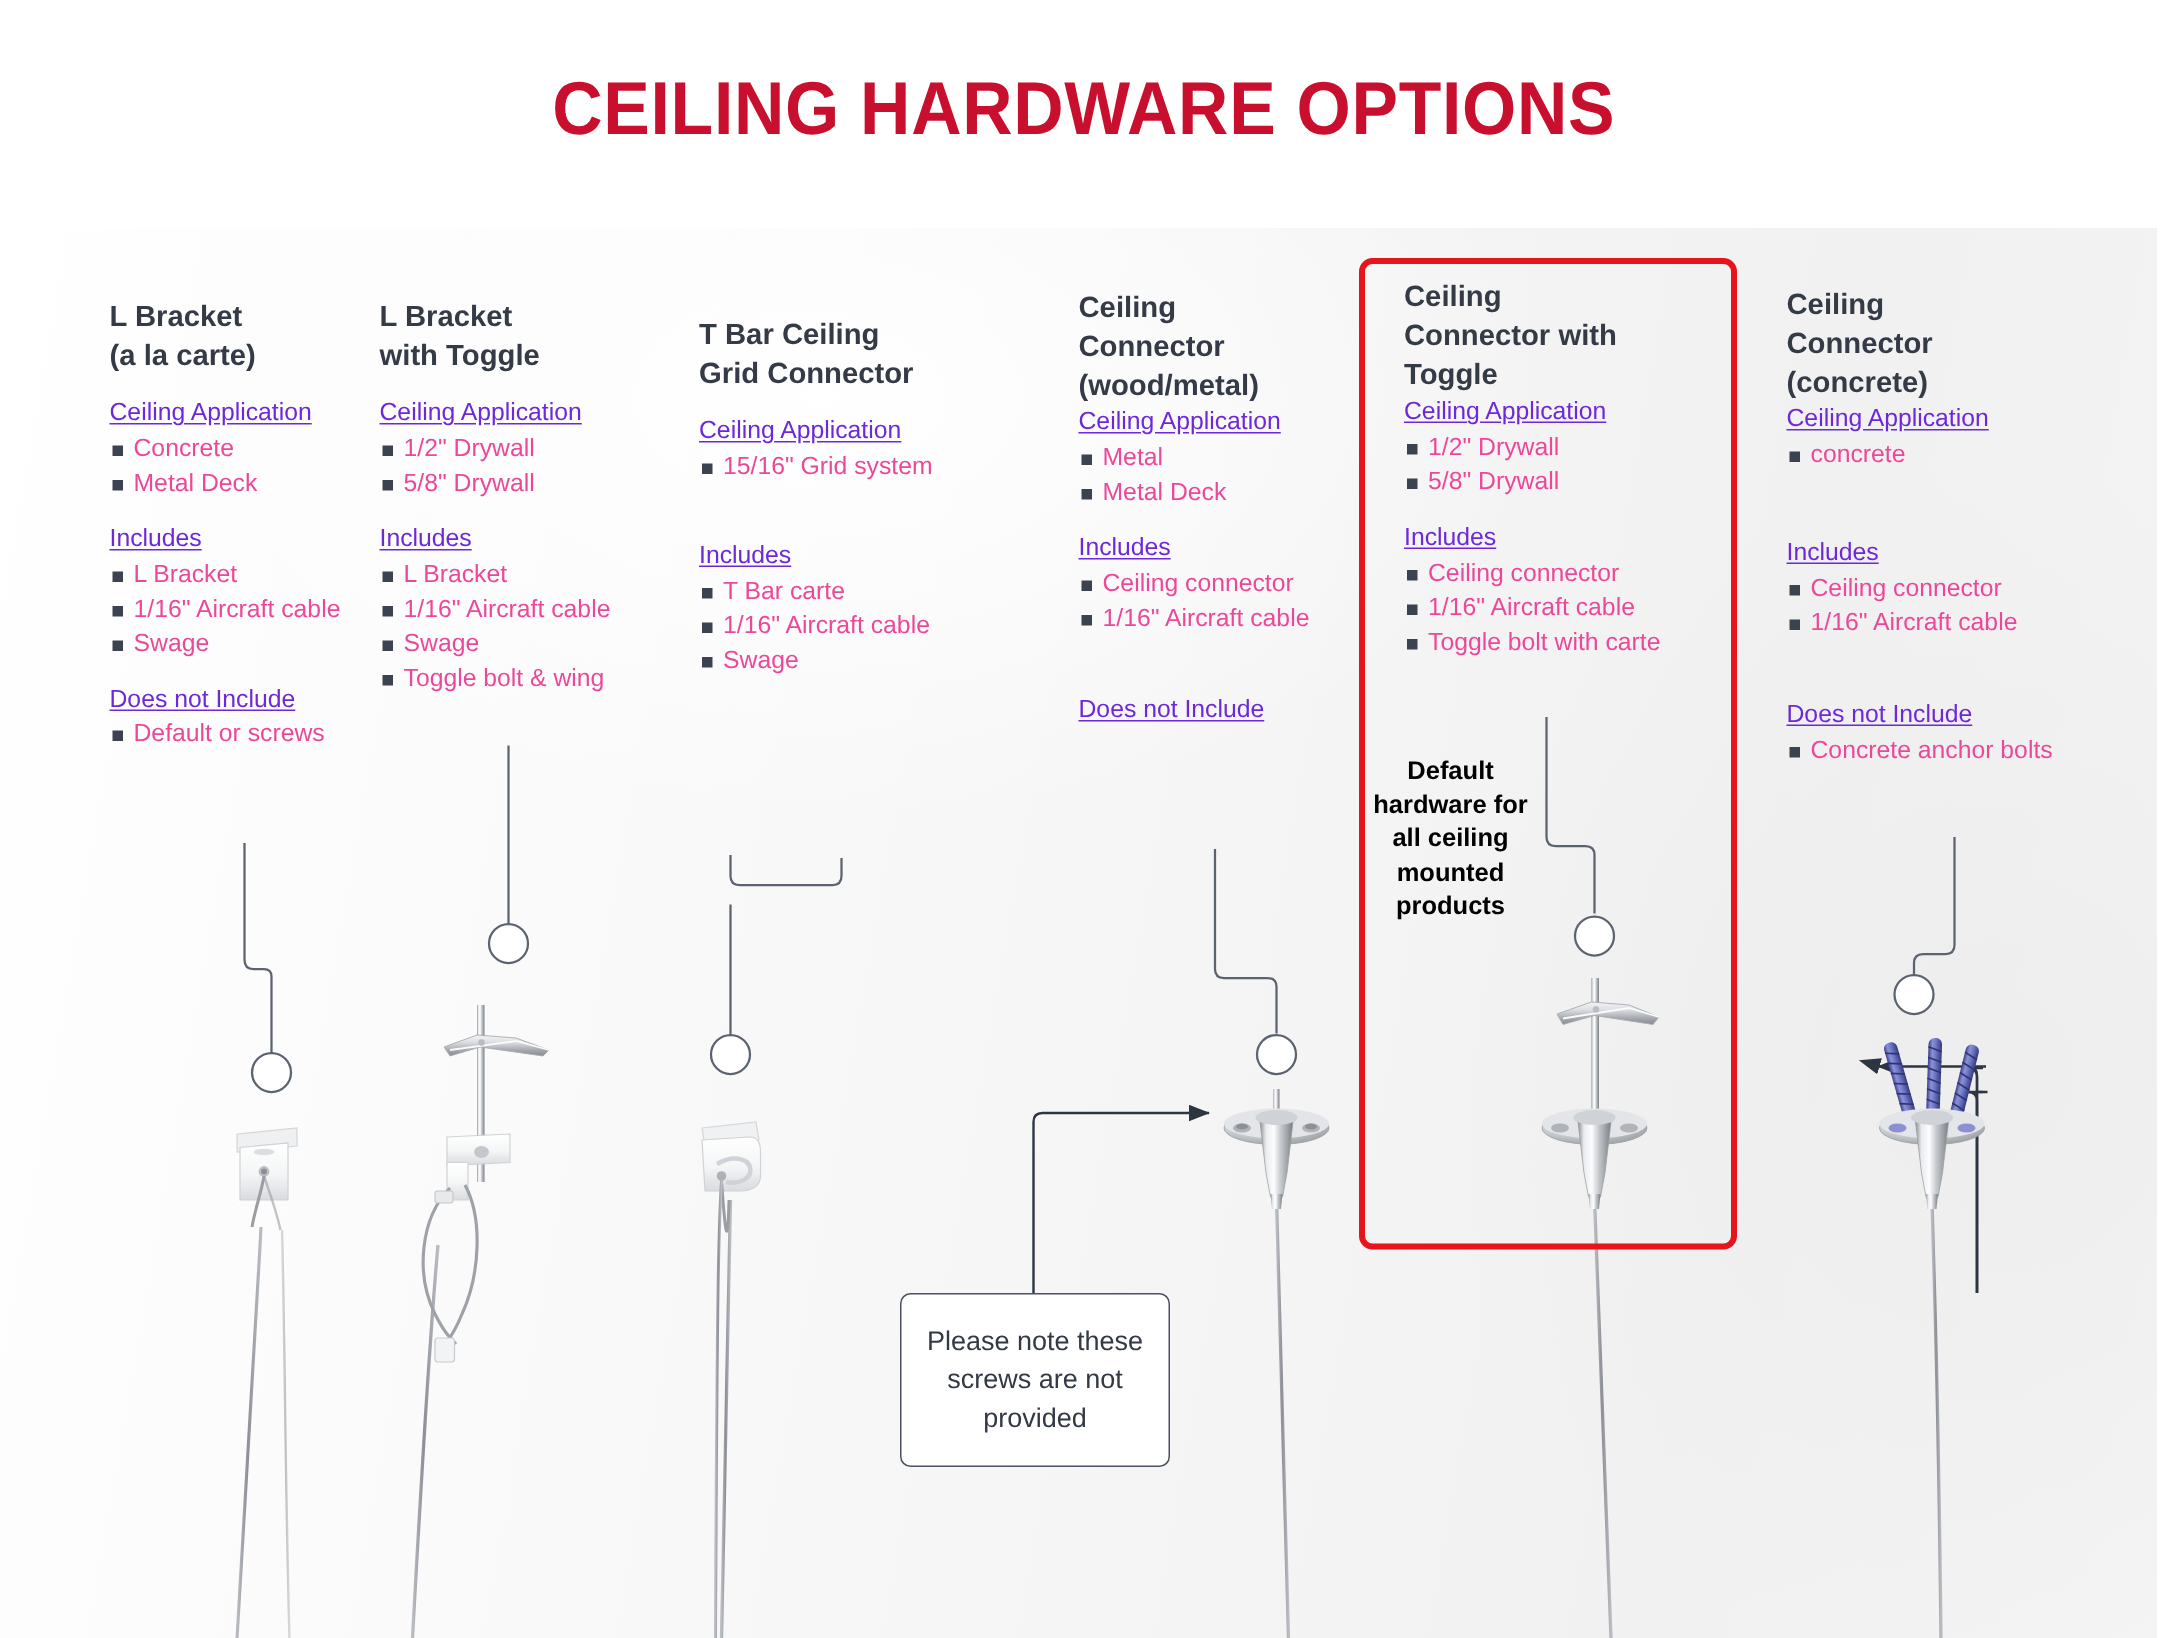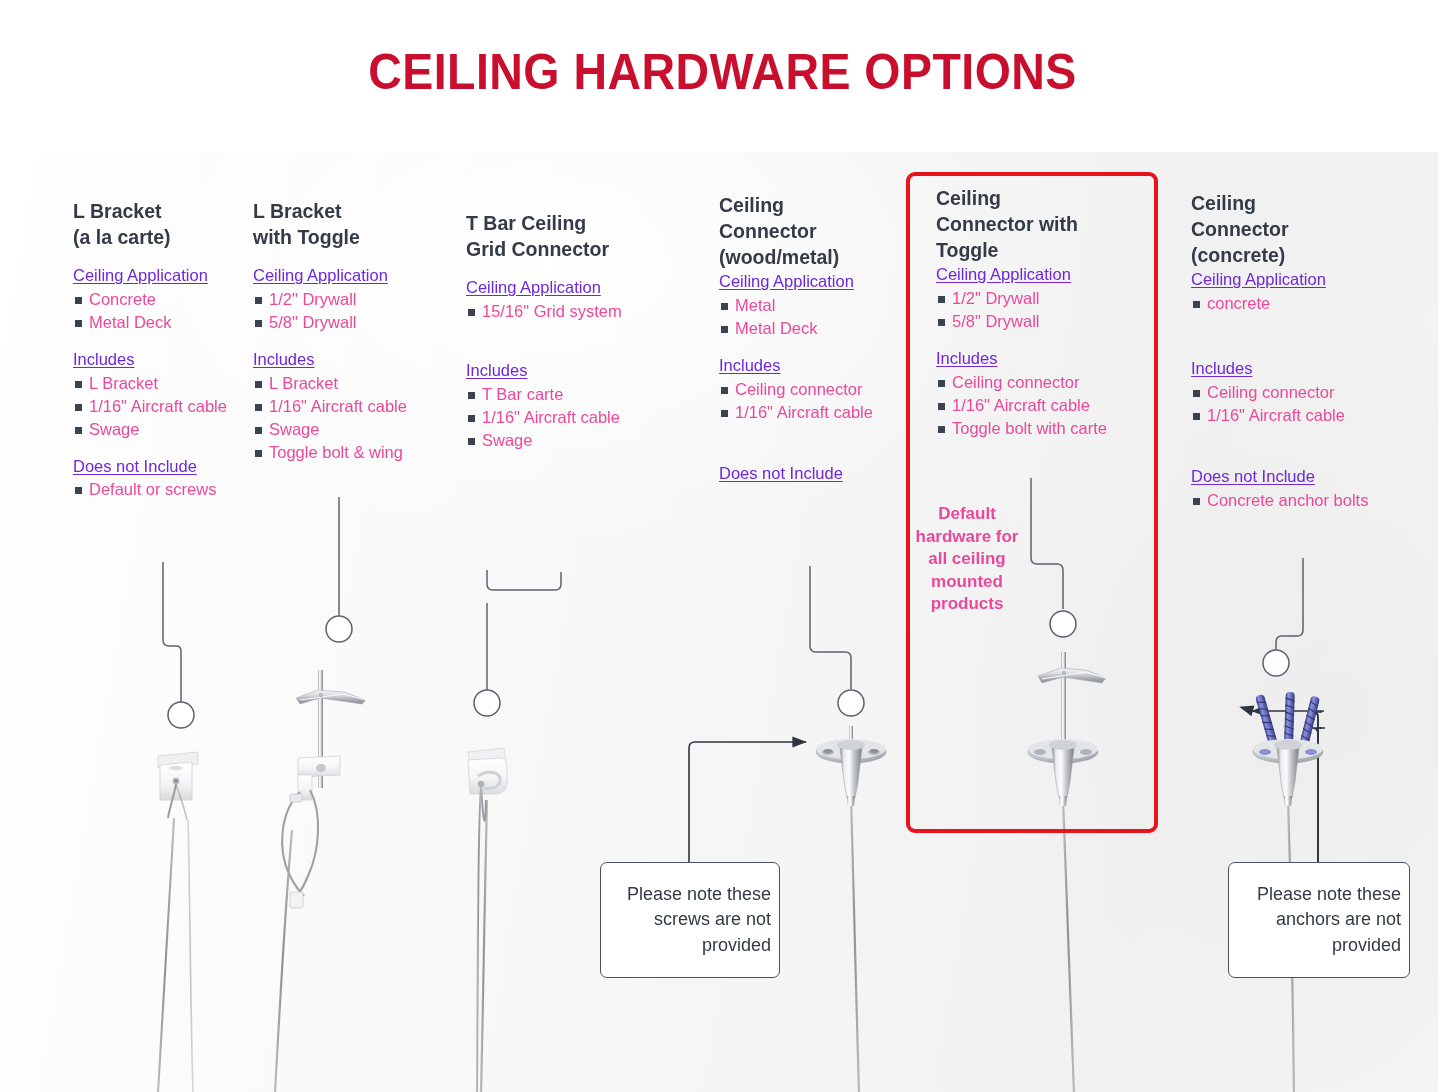--- a/index.html
+++ b/index.html
@@ -114,37 +114,37 @@
     border-radius: 9px;
     box-sizing: border-box;
     pointer-events: none;
   }
   #default-note {
     position: absolute;
     left: 915px;
     top: 503px;
     width: 104px;
     text-align: center;
-    color: #ec4899;
+    color: #000000;
     font-size: 17px;
     font-weight: 700;
     line-height: 1.33;
   }
 
   
   .callout {
     position: absolute;
     background: #ffffff;
     border: 1.4px solid #4a5160;
     border-radius: 7px;
     box-sizing: border-box;
     display: flex;
     align-items: center;
     justify-content: center;
-    text-align: right;
+    text-align: center;
     font-size: 18px;
     line-height: 1.42;
     color: #333a45;
     padding: 22px 8px;
   }
 
   
   #art {
     position: absolute;
     left: 0;
@@ -499,15 +499,14 @@
     <div class="sec" style="margin-top:40px;">
       <div class="sec-head">Does not Include</div>
       <ul class="items">
         <li>Concrete anchor bolts</li>
       </ul>
     </div>
   </div>
 
   <div class="callout" style="left:600px; top:862px; width:180px; height:116px;">Please note these screws are not provided</div>
 
-  <div class="callout" style="left:1228px; top:862px; width:182px; height:116px;">Please note these anchors are not provided</div>
 
 </div>
 
 </body></html>

